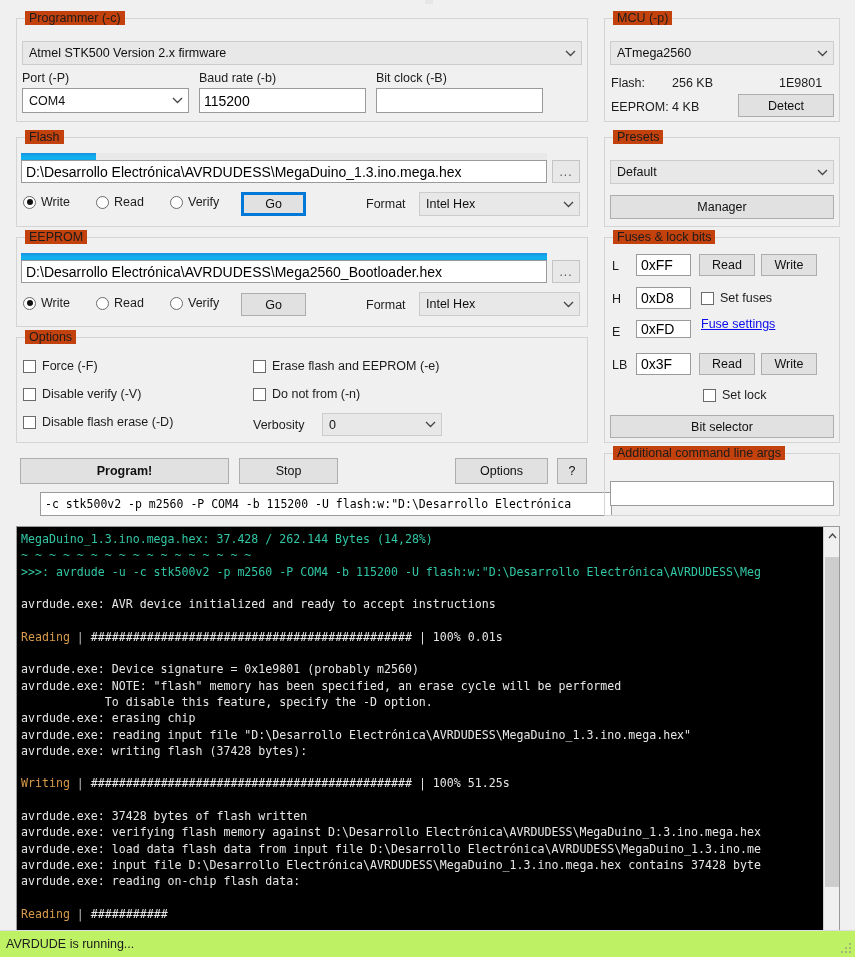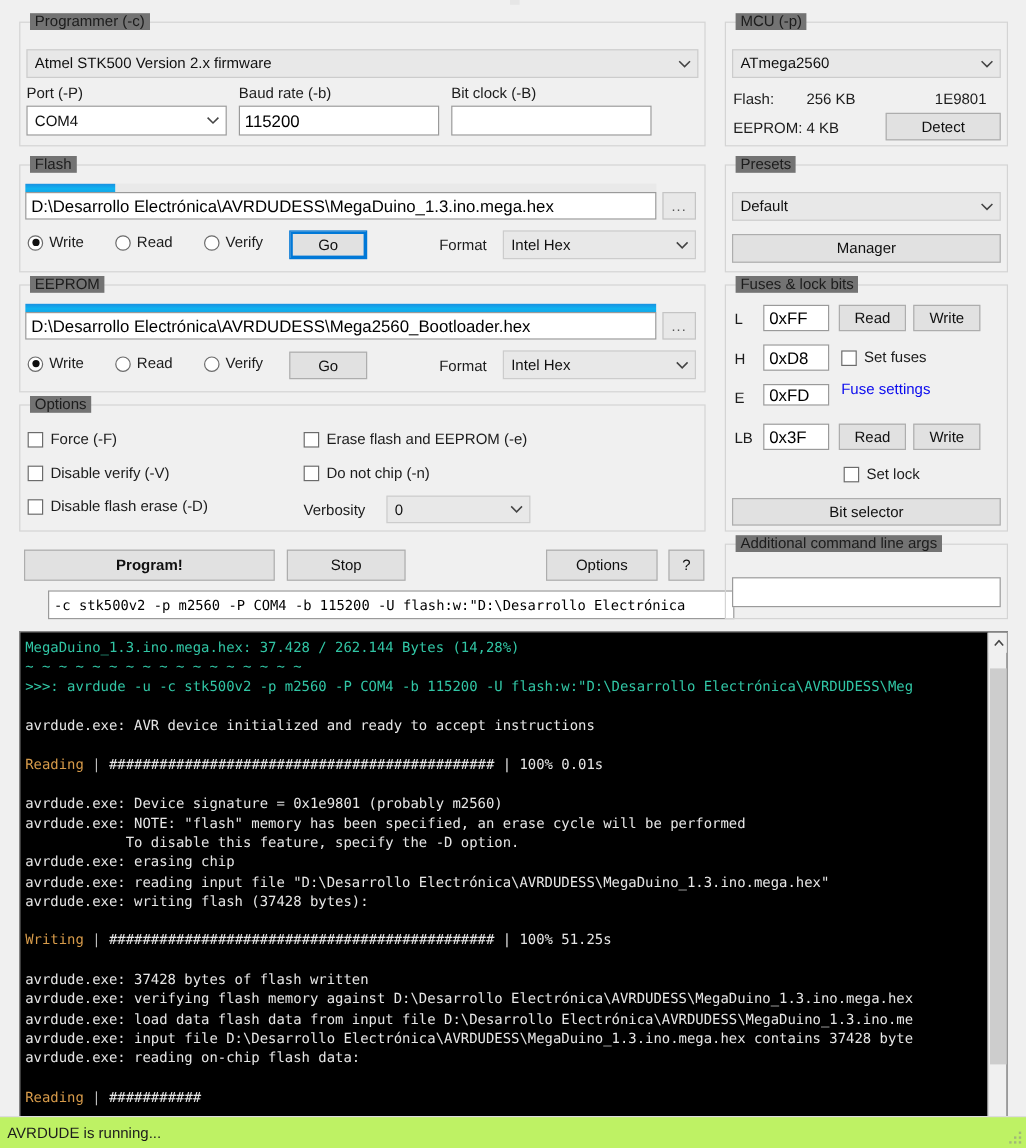--- a/index.html
+++ b/index.html
@@ -11,21 +11,21 @@
     font-size: 12.5px;
     color: #1a1a1a;
     overflow: hidden;
     position: relative;
   }
   .app { position:absolute; inset:0; background:#f0f0f0; }
 
   
   .gb { position:absolute; border:1px solid #d4d4d4; background:transparent; }
   .gb > .gb-title {
-    position:absolute; top:-8px; left:8px; background:#737373;
+    position:absolute; top:-8px; left:8px; background:#c2410c;
     padding:0 4px; font-size:12.5px; color:#1c1c1c; line-height:14px;
   }
 
   
   .combo {
     position:absolute; background:#e8e8e8; border:1px solid #cccccc;
     display:flex; align-items:center; padding-left:6px;
     font-size:12.5px; color:#101010; cursor:default; user-select:none;
   }
   .combo .cv { flex:1; overflow:hidden; white-space:nowrap; }
@@ -42,21 +42,21 @@
   .btn {
     position:absolute; background:#e1e1e1; border:1px solid #adadad;
     display:flex; align-items:center; justify-content:center;
     font-size:12.5px; color:#101010; cursor:default; user-select:none;
   }
   .btn.focusring { border:1px solid #0078d7; outline:2px solid #0078d7; outline-offset:-3px; }
   .btn.bold { font-weight:bold; }
   .btn.dots { font-size:12px; color:#555; letter-spacing:1px; background:#e8e8e8; border-color:#c4c4c4; }
 
   .lbl { position:absolute; font-size:12.5px; color:#1c1c1c; white-space:nowrap; }
-  .lbl.link { color:#0a0aee; cursor:pointer; }
+  .lbl.link { color:#0a0aee; text-decoration:underline; cursor:pointer; }
 
   
   .radio { position:absolute; display:flex; align-items:center; cursor:default; user-select:none; }
   .radio .dot {
     width:13px; height:13px; border-radius:50%;
     border:1px solid #6b6b6b; background:#fff; margin-right:5px;
     display:flex; align-items:center; justify-content:center; flex:none;
   }
   .radio.on .dot:after { content:""; width:6px; height:6px; border-radius:50%; background:#101010; }
   .radio span.t { font-size:12.5px; color:#1c1c1c; white-space:nowrap; }
@@ -241,21 +241,21 @@
   <div class="check" style="left:23px; top:415px;">
     <span class="bx"></span>
     <span class="t">Disable flash erase (-D)</span>
   </div>
   <div class="check" style="left:253px; top:359px;">
     <span class="bx"></span>
     <span class="t">Erase flash and EEPROM (-e)</span>
   </div>
   <div class="check" style="left:253px; top:387px;">
     <span class="bx"></span>
-    <span class="t">Do not chip (-n)</span>
+    <span class="t">Do not from (-n)</span>
   </div>
   <div class="lbl" style="left:253px; top:418px;">Verbosity</div>
   <div class="combo" style="left:322px; top:413px; width:120px; height:23px;">
     <span class="cv">0</span>
     <span class="chev">
       <svg width="11" height="7" viewBox="0 0 11 7">
           <path d="M1 1 L5.5 5.5 L10 1" stroke="#444" stroke-width="1.3" fill="none"></path>
         </svg>
     </span>
   </div>

